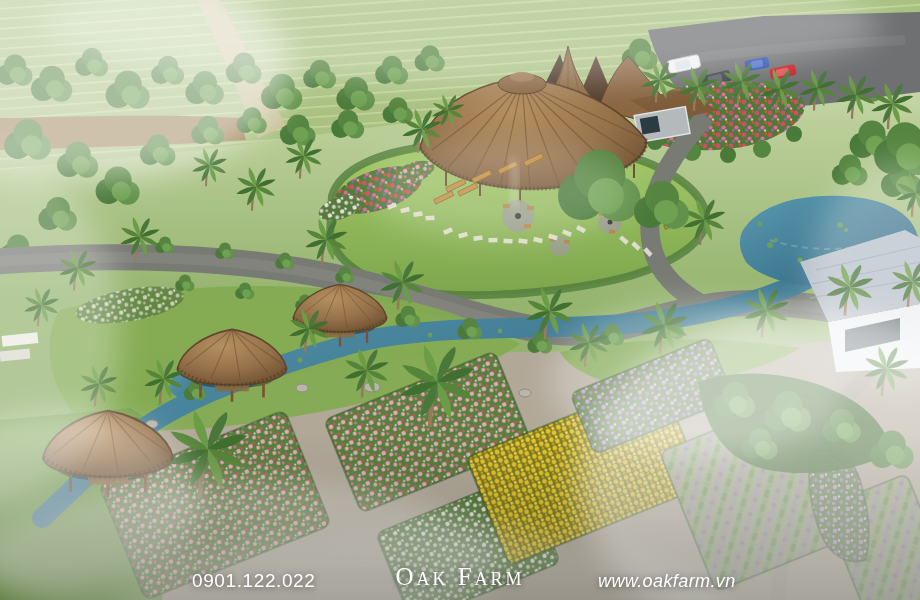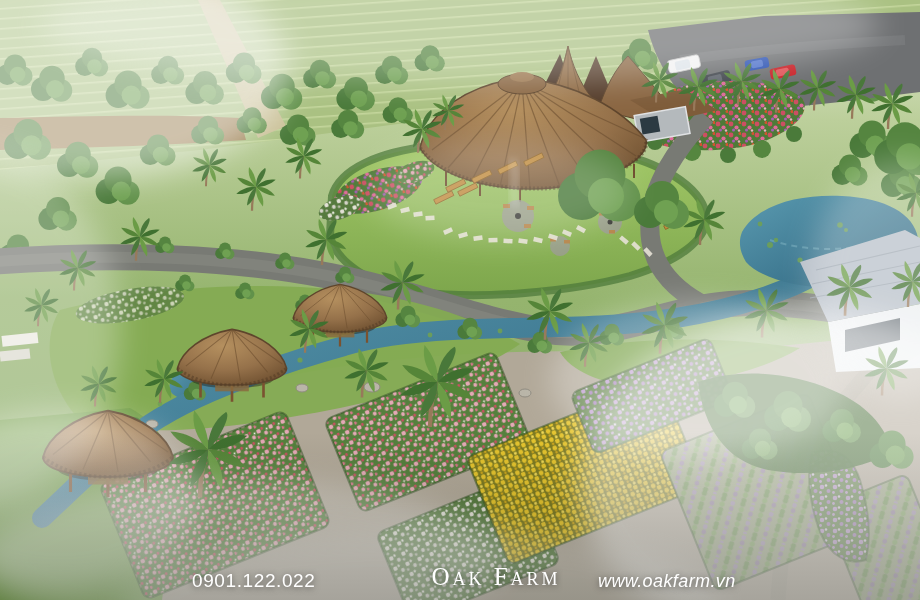--- a/index.html
+++ b/index.html
@@ -4,21 +4,21 @@
 <style>
   html,body{margin:0;padding:0;background:#222;}
   .stage{position:relative;width:920px;height:600px;overflow:hidden;
          font-family:"Liberation Sans",sans-serif;}
   .stage svg{display:block;}
   .footer-text{position:absolute;color:#ffffff;text-shadow:0 1px 6px rgba(0,0,0,.55);
                white-space:nowrap;}
   .phone{left:192px;top:570px;font-size:19px;letter-spacing:.6px;font-weight:400;}
   .brand{left:50%;top:563px;transform:translateX(-50%);
          font-family:"Liberation Serif",serif;font-variant:small-caps;
-         font-size:25px;letter-spacing:3px;margin-left:36px;}
+         font-size:25px;letter-spacing:3px;}
   .website{left:598px;top:571px;font-size:18px;letter-spacing:.4px;font-style:italic;}
 </style>
 </head>
 <body>
 
 <div class="stage">
 <svg width="920" height="600" viewBox="0 0 920 600">
   <defs>
     <linearGradient id="bgGrad" x1="0" y1="0" x2="0" y2="1">
       <stop offset="0" stop-color="#e3ead6"></stop>

